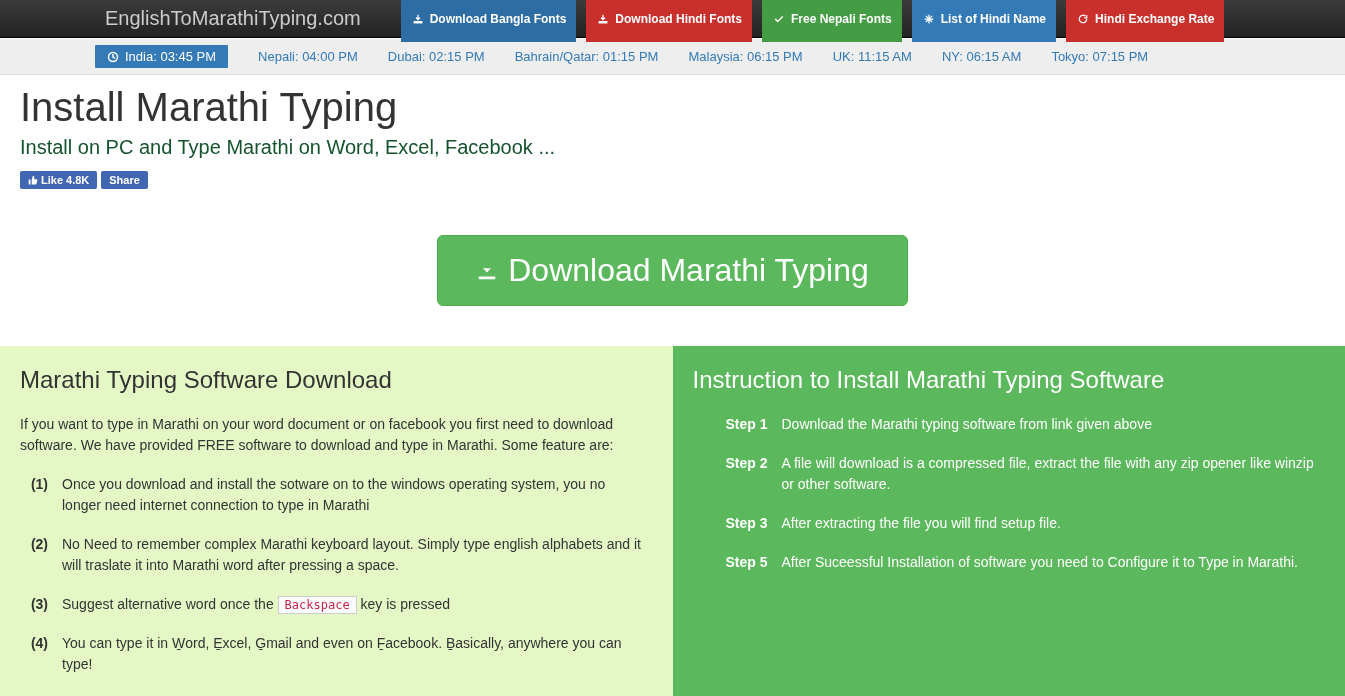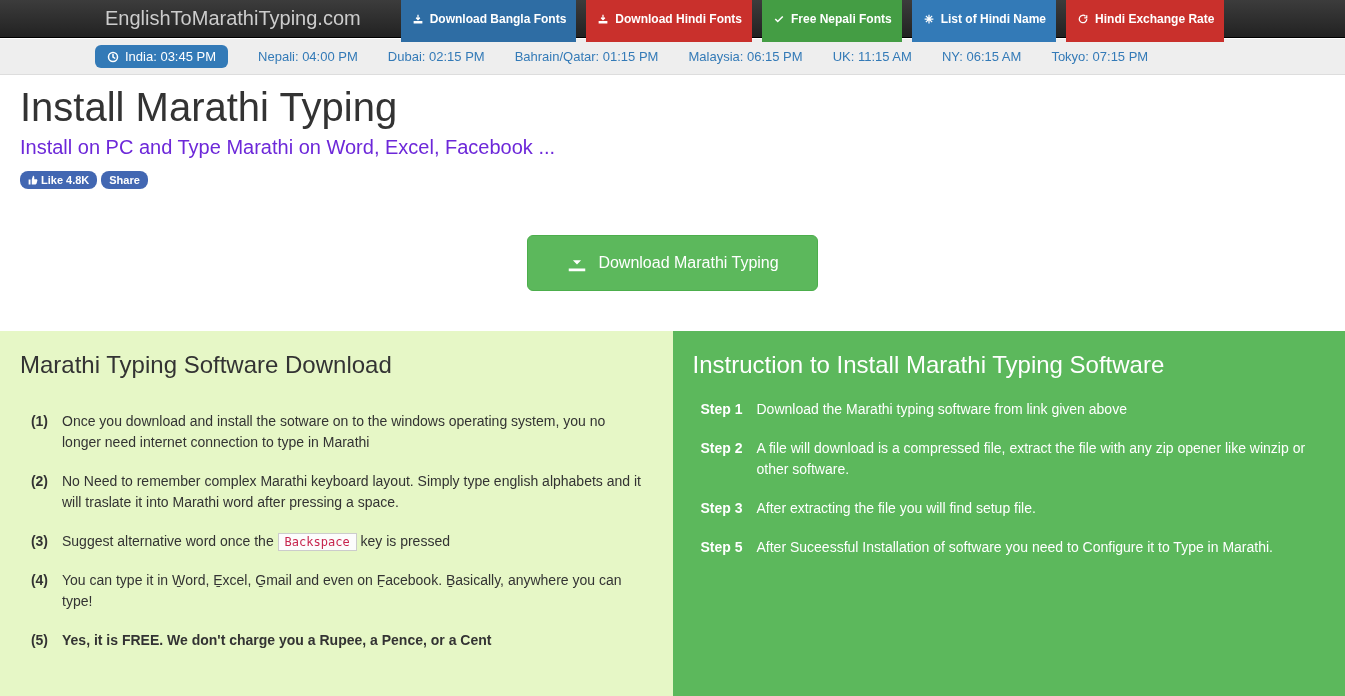--- a/index.html
+++ b/index.html
@@ -11,48 +11,48 @@
   .nav-pills { display: flex; gap: 10px; }
   .pill { border-radius: 0; padding: 16px 10px; font-size: 12px; font-weight: bold; color: #fff; display: flex; align-items: flex-start; gap: 5px; cursor: pointer; }
   .pill .icon { display:inline-flex; width:14px; height:14px; align-items:center; justify-content:center; }
   .pill-blue { background: #2e6da4; }
   .pill-red { background: #c9302c; }
   .pill-green { background: #449d44; }
   .pill-teal { background: #337ab7; }
 
   
   .time-bar { background: #eee; border-top: 1px solid #fff; border-bottom: 1px solid #ddd; padding: 6px 0; display: flex; gap: 30px; padding-left: 95px; font-size: 13px; }
-  .time-bar .india { background: #337ab7; color: #fff; padding: 4px 12px; border-radius: 6px; display:flex; align-items:center; gap:6px; }
+  .time-bar .india { background: #337ab7; color: #fff; padding: 4px 12px; border-radius: 1px; display:flex; align-items:center; gap:6px; }
   .time-bar .tz { color: #337ab7; padding: 4px 0; }
 
   
   .hero { padding: 10px 20px 40px; }
   .hero h1 { font-size: 40px; font-weight: 500; color: #333; }
-  .hero .subtitle { font-size: 20px; color: #6d28d9; margin-top: 6px; }
+  .hero .subtitle { font-size: 20px; color: #14532d; margin-top: 6px; }
   .social { margin-top: 12px; display:inline-flex; gap:4px; }
-  .fb-btn { background:#4267B2; color:#fff; font-size:11px; font-weight:bold; padding:3px 8px; border-radius:8px; display:inline-flex; align-items:center; gap:3px;}
+  .fb-btn { background:#4267B2; color:#fff; font-size:11px; font-weight:bold; padding:3px 8px; border-radius:2px; display:inline-flex; align-items:center; gap:3px;}
   .hero-buttons { margin-top: 46px; display: flex; justify-content: center; gap: 24px; }
-  .btn-lg { font-size: 16px; padding: 16px 38px; border-radius: 6px; border:1px solid; display:flex; align-items:center; gap:10px; cursor:pointer; color:#fff; }
+  .btn-lg { font-size: 32px; padding: 16px 38px; border-radius: 6px; border:1px solid; display:flex; align-items:center; gap:10px; cursor:pointer; color:#fff; }
   .btn-green { background:#5cb85c; border-color:#4cae4c; }
   .btn-blue { background:#337ab7; border-color:#2e6da4; }
 
   
   .columns { display: flex; }
   .col-left { flex: 1; background: #e6f7c6; padding: 20px 30px 40px 20px; }
   .col-right { flex: 1; background: #5cb85c; color: #fff; padding: 20px 30px 40px 20px; }
-  .col-left h2 { font-size: 24px; font-weight:500; margin-bottom: 32px; }
+  .col-left h2 { font-size: 24px; font-weight:500; margin-bottom: 20px; }
   .col-right h2 { font-size: 24px; font-weight:500; margin-bottom: 20px; }
   .intro { font-size: 14px; line-height: 1.5; margin-bottom: 18px; }
   .features { list-style:none; }
   .features li { display:flex; gap:14px; margin-bottom:18px; font-size:14px; line-height:1.5; }
   .features li .num { font-weight:bold; min-width:28px; text-align:right; }
   .features li:last-child .txt { font-weight:bold; }
   .key { background:#fcfcfc; border:1px solid #ccc; border-radius:0; padding:1px 6px; font-family:monospace; font-size:12px; color:#c7254e; }
 
-  .steps { list-style:none; }
+  .steps { list-style:none;margin-left:25px; }
   .steps li { display:flex; gap:14px; margin-bottom:18px; font-size:14px; line-height:1.5; }
   .steps li .slabel { font-weight:bold; min-width:50px; text-align:right; }
 
   svg { display:block; }
 </style>
 </head>
 <body>
 
 <div class="top-nav">
   <div class="brand">EnglishToMarathiTyping.com</div>
@@ -143,20 +143,21 @@
           </svg>
       </span>
       <span>Download Marathi Typing</span>
     </div>
   </div>
 </div>
 
 <div class="columns">
   <div class="col-left">
     <h2>Marathi Typing Software Download</h2>
+    <p class="intro">If you want to type in Marathi on your word document or on facebook you first need to download software. We have provided FREE software to download and type in Marathi. Some feature are:</p>
     <ul class="features" id="features-list">
         <li>
           <span class="num">(1)</span>
           <span class="txt">Once you download and install the sotware on to the windows operating system, you no longer need internet connection to type in Marathi</span>
         </li>
         <li>
           <span class="num">(2)</span>
           <span class="txt">No Need to remember complex Marathi keyboard layout. Simply type english alphabets and it will traslate it into Marathi word after pressing a space.</span>
         </li>
         <li>

